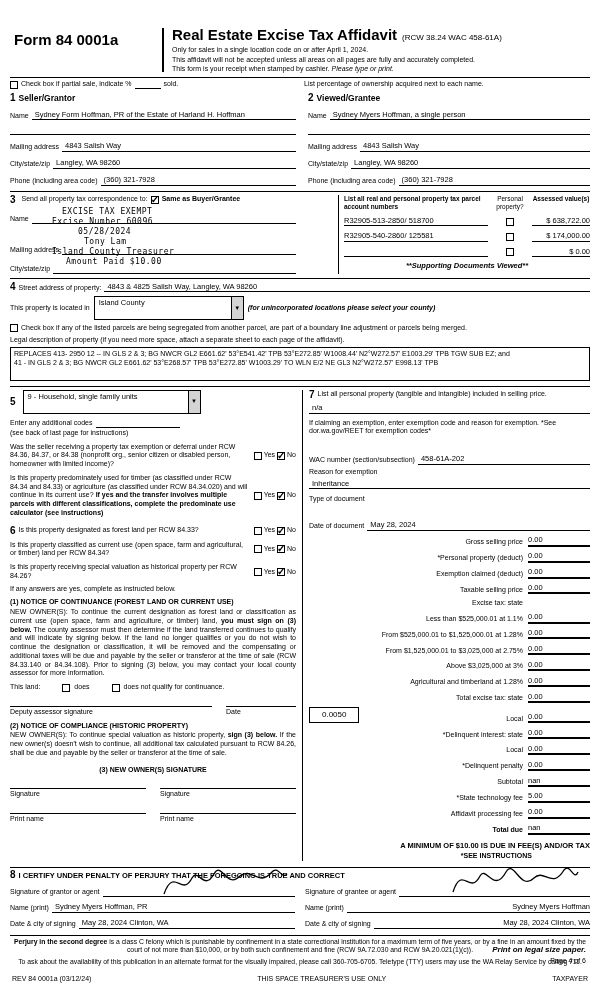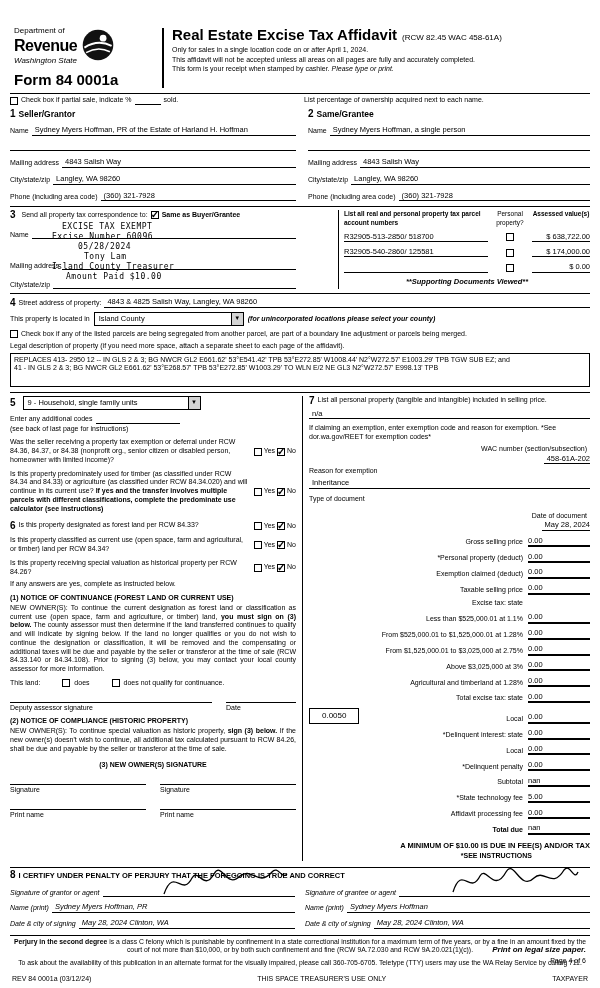--- a/index.html
+++ b/index.html
@@ -27,21 +27,21 @@
   .cb { display:inline-block; width:8px; height:8px; border:1px solid #000; vertical-align:middle;
         position:relative; flex:none; background:#fff; }
   .cb.checked::after { content:"✓"; position:absolute; left:-1px; top:-3px; font-size:10px; font-weight:bold; }
   .fieldrow { display:flex; align-items:flex-end; margin-top:6px; }
   .lbl { flex:none; padding-right:3px; }
   .line { flex:1; border-bottom:1px solid #000; min-width:0; min-height:9px; }
   .fill { font-size:7.5px; padding-left:3px; white-space:nowrap; }
   .num { font-size:10px; font-weight:bold; margin-right:3px; line-height:1; }
   .bold { font-weight:bold; }
   .ital { font-style:italic; }
-  .dropdown { display:inline-flex; align-items:stretch; border:1px solid #000; height:14px; background:#fff; }
+  .dropdown { display:inline-flex; align-items:stretch; border:1px solid #000; height:24px; background:#fff; }
   .dd-text { padding:1px 4px 0 4px; font-size:7.5px; white-space:nowrap; }
   .dd-btn { width:12px; border-left:1px solid #000; background:#d4d4d4; display:flex; align-items:center;
             justify-content:center; font-size:6px; }
   .yn { display:flex; align-items:center; gap:2px; flex:none; margin-left:4px; }
   .yn span { white-space:nowrap; }
 
   
   .partial-row { display:flex; margin-top:2px; }
   .partial-left { width:50%; display:flex; align-items:flex-end; gap:3px; }
   .partial-right { width:50%; padding-left:4px; }
@@ -98,62 +98,47 @@
   .tax-row.total-due .tax-label { font-weight:bold; }
   .rate-box { border:1px solid #000; padding:2px 12px; font-size:8px; flex:none; }
   .min-note { font-weight:bold; text-align:right; margin-top:6px; font-size:7.5px; }
   .see-note { font-weight:bold; text-align:right; margin-top:2px; padding-right:58px; }
 
   
   .sec8 { border-top:1px solid #000; margin-top:6px; padding-top:2px; position:relative; }
   .certify { display:flex; align-items:baseline; }
   .certify-text { font-weight:bold; font-size:7.5px; }
   .sec8-cols { display:flex; }
-  .sec8-col { flex:1; padding-right:10px;font-style:italic; }
+  .sec8-col { flex:1; padding-right:10px; }
   .scribble { position:absolute; pointer-events:none; }
 
   
   .footer-rule { border-top:1px solid #000; margin-top:6px; }
   .perjury { text-align:center; margin-top:2px; font-size:6.8px; padding:0 4px; }
   .altformat { text-align:center; margin-top:4px; font-size:6.8px; }
   .rev-row { display:flex; justify-content:space-between; margin-top:8px; align-items:baseline; padding:0 2px; }
   .rev-row .mid { font-size:7px; }
   .print-note { position:absolute; right:14px; bottom:22px; text-align:right; }
   .print-note .pn1 { font-weight:bold; font-style:italic; font-size:8px; }
   .print-note .pn2 { font-size:7px; margin-top:2px; }
 </style>
 </head>
 <body>
 
 <div class="page">
 
   <div class="form-header">
     <div class="hdr-left">
-      <div class="dept-row">
-        <div class="dept-text">
-          <div class="dept-small">Department of</div>
-          <div class="dept-big">Revenue</div>
-          <div class="dept-italic">Washington State</div>
-        </div>
-        <span>
-          <svg width="34" height="34" viewBox="0 0 40 40" aria-hidden="true">
-            <circle cx="20" cy="20" r="18" fill="#111"></circle>
-            <circle cx="26" cy="12" r="4" fill="#fff"></circle>
-            <path d="M4 23 Q 20 13 36 21" stroke="#fff" stroke-width="2.4" fill="none"></path>
-            <path d="M6 29 Q 20 21 34 28" stroke="#fff" stroke-width="1.8" fill="none"></path>
-          </svg>
-        </span>
-      </div>
       <div class="form-number">Form 84 0001a</div>
     </div>
     <div class="hdr-divider"></div>
     <div class="hdr-right">
       <div>
         <span class="form-title">Real Estate Excise Tax Affidavit</span>
-        <span class="title-rcw">(RCW 82.45 WAC 458-61A)</span>
+        <span class="title-rcw">(RCW 38.24 WAC 458-61A)</span>
       </div>
       <div class="hdr-note">Only for sales in a single location code on or after April 1, 2024.</div>
       <div class="hdr-note">This affidavit will not be accepted unless all areas on all pages are fully and accurately completed.</div>
       <div class="hdr-note">
         <span>This form is your receipt when stamped by cashier.</span>
         <span class="ital">Please type or print.</span>
       </div>
     </div>
   </div>
   <div class="hrule"></div>
@@ -169,42 +154,42 @@
   </div>
 
   <div class="two-col">
     <div class="col-l">
       <div class="sec-head">
         <span class="num">1</span>
         <span class="sec-title">Seller/Grantor</span>
       </div>
       <div class="fieldrow">
         <span class="lbl">Name</span>
-        <span class="line"><span class="fill" style="white-space:normal">Sydney Myers Hoffman, PR of the Estate of Harland H. Hoffman</span></span>
+        <span class="line"><span class="fill" style="white-space:normal">Sydney Form Hoffman, PR of the Estate of Harland H. Hoffman</span></span>
       </div>
       <div class="fieldrow">
           <span class="line"></span>
         </div>
       <div class="fieldrow">
         <span class="lbl">Mailing address</span>
         <span class="line"><span class="fill">4843 Salish Way</span></span>
       </div>
       <div class="fieldrow">
         <span class="lbl">City/state/zip</span>
         <span class="line"><span class="fill">Langley, WA  98260</span></span>
       </div>
       <div class="fieldrow">
         <span class="lbl">Phone (including area code)</span>
         <span class="line"><span class="fill">(360) 321-7928</span></span>
       </div>
     </div>
     <div class="col-r">
       <div class="sec-head">
         <span class="num">2</span>
-        <span class="sec-title">Same/Grantee</span>
+        <span class="sec-title">Viewed/Grantee</span>
       </div>
       <div class="fieldrow">
         <span class="lbl">Name</span>
         <span class="line"><span class="fill">Sydney Myers Hoffman, a single person</span></span>
       </div>
       <div class="fieldrow">
           <span class="line"></span>
         </div>
       <div class="fieldrow">
         <span class="lbl">Mailing address</span>
@@ -407,32 +392,32 @@
 
     <div class="col-r" style="border-left:1px solid #000;">
       <div style="display:flex;">
         <span class="num">7</span>
         <span>List all personal property (tangible and intangible) included in selling price.</span>
       </div>
       <div class="fieldrow" style="margin-top:3px;">
         <span class="line"><span class="fill">n/a</span></span>
       </div>
       <div style="margin-top:5px;">If claiming an exemption, enter exemption code and reason for exemption. *See dor.wa.gov/REET for exemption codes*</div>
-      <div class="fieldrow" style="margin-top:3px;flex-direction:column;">
+      <div class="fieldrow" style="margin-top:18px;">
         <span class="lbl">WAC number (section/subsection)</span>
         <span class="line"><span class="fill">458-61A-202</span></span>
       </div>
       <div style="margin-top:3px;">Reason for exemption</div>
       <div class="fieldrow" style="margin-top:2px;">
         <span class="line"><span class="fill">Inheritance</span></span>
       </div>
       <div class="fieldrow" style="margin-top:6px;">
         <span class="lbl">Type of document</span>
       </div>
-      <div class="fieldrow" style="margin-top:8px;flex-direction:column;">
+      <div class="fieldrow" style="margin-top:16px;">
         <span class="lbl">Date of document</span>
         <span class="line"><span class="fill">May 28, 2024</span></span>
       </div>
 
       <div class="tax-row">
           <span class="tax-label">Gross selling price</span>
           <span class="tax-amt">0.00</span>
         </div>
       <div class="tax-row">
           <span class="tax-label">*Personal property (deduct)</span>
@@ -532,21 +517,21 @@
         </div>
         <div class="fieldrow" style="margin-top:5px;">
           <span class="lbl">Name (print)</span>
           <span class="line"><span class="fill">Sydney Myers Hoffman, PR</span></span>
         </div>
         <div class="fieldrow" style="margin-top:5px;">
           <span class="lbl">Date &amp; city of signing</span>
           <span class="line"><span class="fill">May 28, 2024 Clinton, WA</span></span>
         </div>
       </div>
-      <div class="sec8-col" style="padding-right:0;">
+      <div class="sec8-col" style="padding-right:0;text-align:right;">
         <div class="fieldrow" style="margin-top:8px;">
           <span class="lbl">Signature of grantee or agent</span>
           <span class="line"></span>
         </div>
         <div class="fieldrow" style="margin-top:5px;">
           <span class="lbl">Name (print)</span>
           <span class="line"><span class="fill">Sydney Myers Hoffman</span></span>
         </div>
         <div class="fieldrow" style="margin-top:5px;">
           <span class="lbl">Date &amp; city of signing</span>

